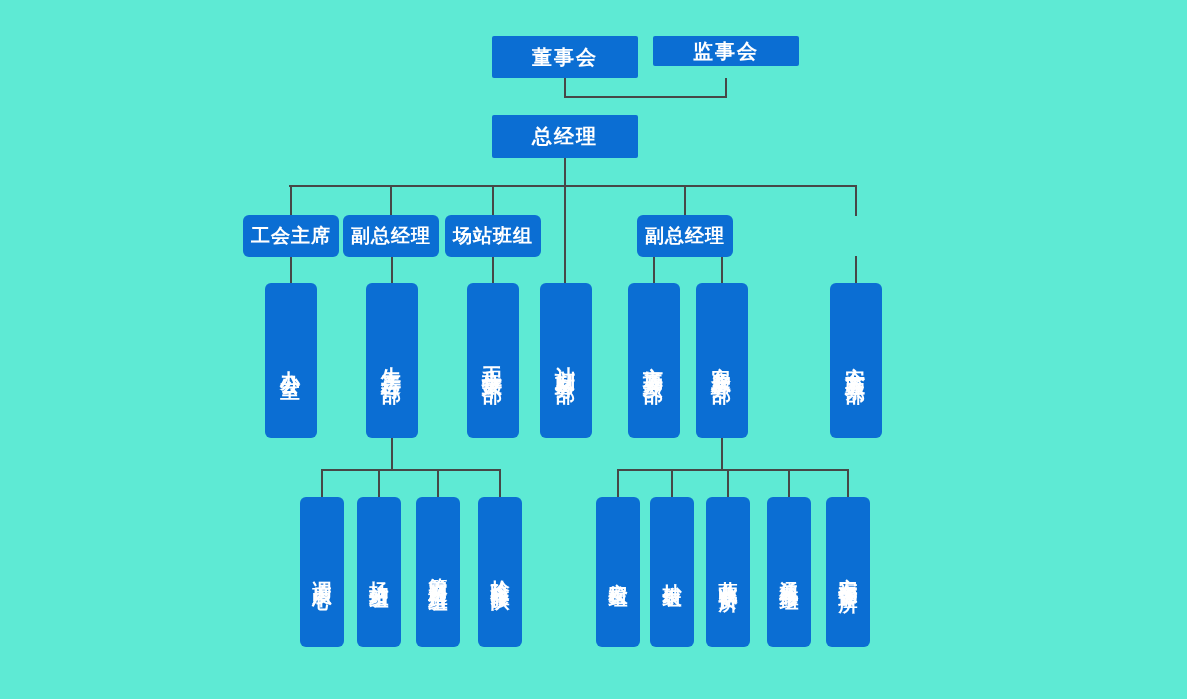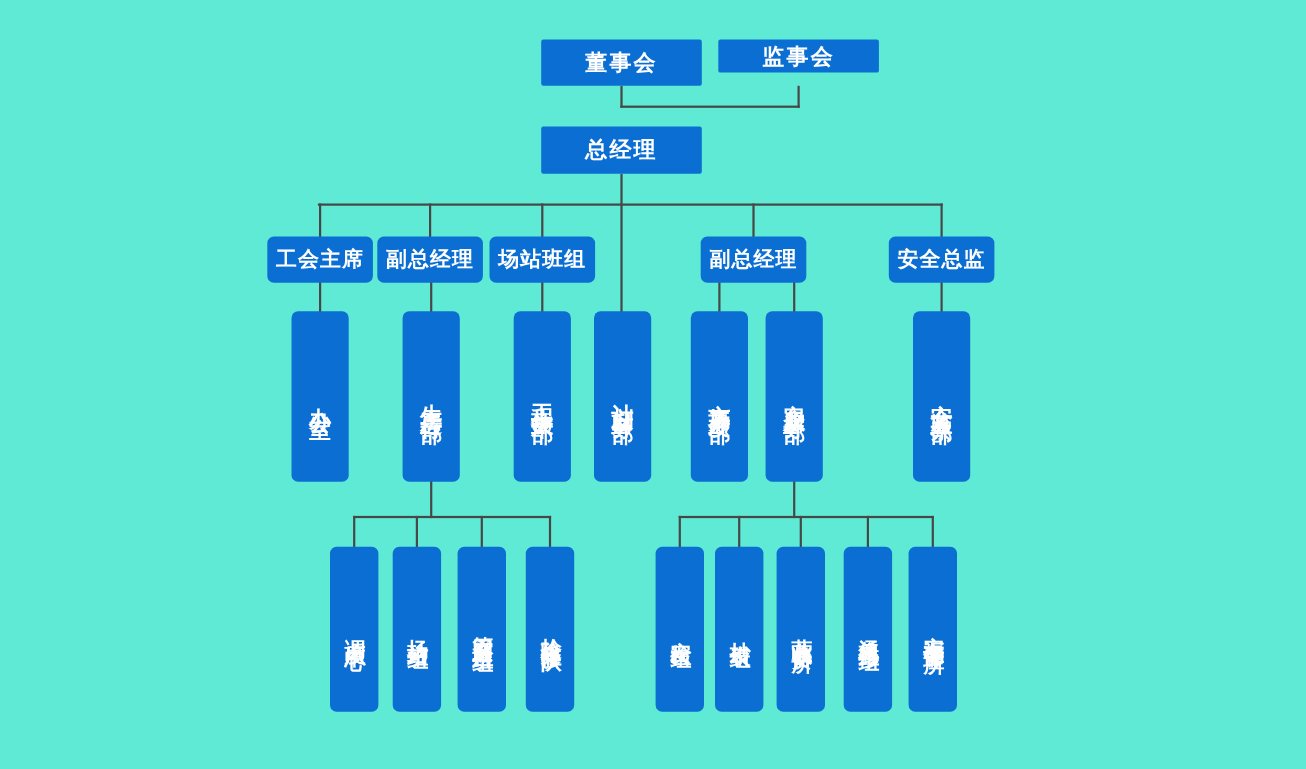--- a/index.html
+++ b/index.html
@@ -79,23 +79,20 @@
   </div>
   <div class="node hbox" style="left:343px;top:215px;width:96px;height:42px">
     <span>副总经理</span>
   </div>
   <div class="node hbox" style="left:445px;top:215px;width:96px;height:42px">
     <span>场站班组</span>
   </div>
   <div class="node hbox" style="left:637px;top:215px;width:96px;height:42px">
     <span>副总经理</span>
   </div>
-  <div class="node hbox" style="left:808px;top:215px;width:96px;height:42px">
-    <span>安全总监</span>
-  </div>
 
   <div class="node vbox" style="left:265px;top:283px;width:52px;height:155px">
     <span>办公室</span>
   </div>
   <div class="node vbox" style="left:366px;top:283px;width:52px;height:155px">
     <span>生产运行部</span>
   </div>
   <div class="node vbox" style="left:467px;top:283px;width:52px;height:155px">
     <span>工程技术部</span>
   </div>

